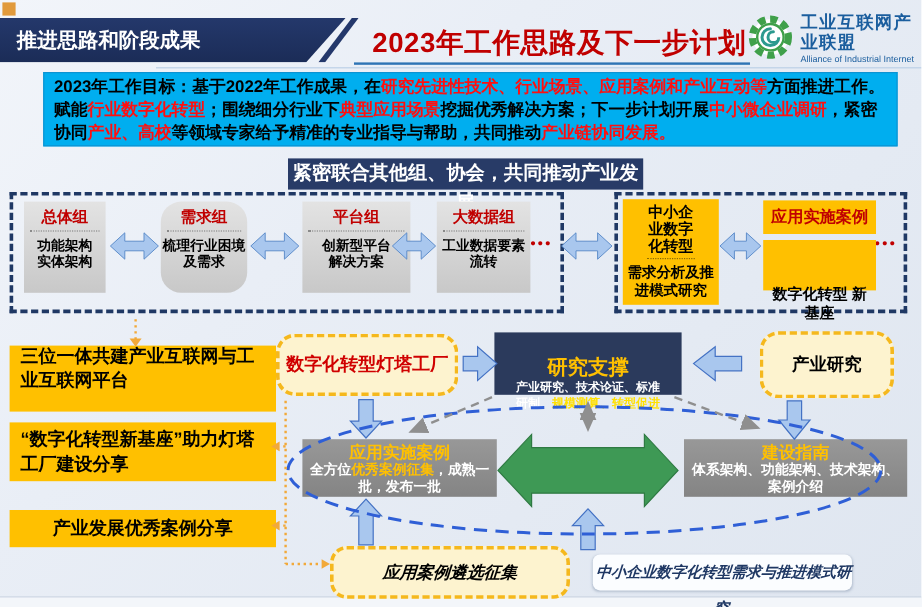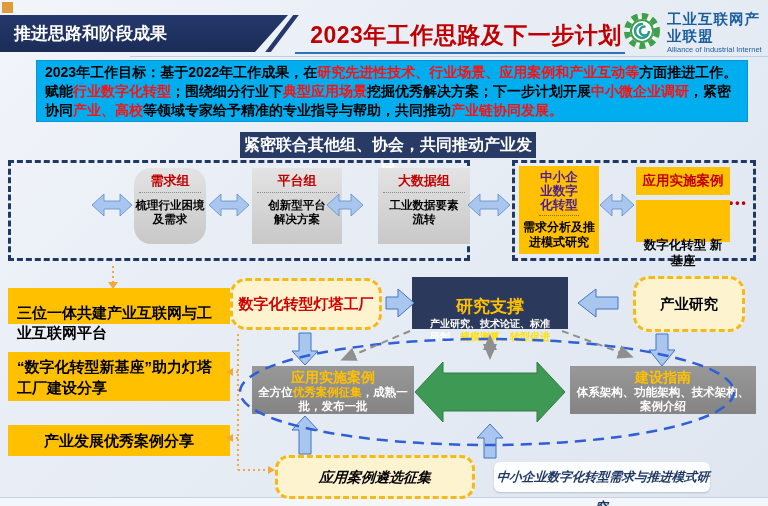--- a/index.html
+++ b/index.html
@@ -42,26 +42,26 @@
     font-weight:bold;font-size:16px;text-align:center;line-height:26px;
   }
   
   .dashed-rect{border:3px dashed #1f3864;box-sizing:border-box;}
   .dr-left{left:8px;top:160px;width:462px;height:101px;}
   .dr-right{left:512px;top:160px;width:244px;height:101px;}
   .gbox{background:linear-gradient(180deg,#e3e3e3,#c8c8c8);top:168px;height:76px;box-sizing:border-box;text-align:center;}
   .gbox .t{color:#c00000;font-weight:bold;font-size:13px;padding-top:4px;margin:0 5px 2px;border-bottom:1px dotted #8a8a8a;padding-bottom:2px;}
   .gbox .b{color:#000;font-weight:bold;font-size:11.5px;line-height:14px;margin-top:5px;white-space:pre-line;}
   .obox{background:#ffc000;box-sizing:border-box;text-align:center;}
-  .obox .t{color:#4c1d95;font-weight:bold;font-size:12.5px;line-height:14px;padding-top:4px;margin:0 20px;border-bottom:1px dotted #8a6a00;padding-bottom:3px;}
+  .obox .t{color:#000000;font-weight:bold;font-size:12.5px;line-height:14px;padding-top:4px;margin:0 20px;border-bottom:1px dotted #8a6a00;padding-bottom:3px;}
   .obox .b{color:#000;font-weight:bold;font-size:12px;line-height:15px;margin-top:4px;}
   .dots{color:#c00000;font-weight:bold;font-size:12px;letter-spacing:2px;top:196px;}
   
   .amber{background:#ffc000;color:#000;font-weight:bold;box-sizing:border-box;}
-  .lc1{left:8px;top:288px;width:222px;height:36px;font-size:15px;line-height:20px;padding:15px 9px;}
+  .lc1{left:8px;top:288px;width:222px;height:55px;font-size:15px;line-height:20px;padding:0 9px;}
   .lc2{left:8px;top:352px;width:222px;height:49px;font-size:15px;line-height:21px;padding:4px 9px;}
   .lc3{left:8px;top:425px;width:222px;height:31px;font-size:15px;line-height:31px;text-align:center;}
   
   .dash-round{background:#fdf3cf;border:3px dashed #f5b81d;border-radius:16px;box-sizing:border-box;text-align:center;}
   .lighthouse{left:230px;top:278px;width:152px;height:52px;color:#d00000;font-weight:bold;font-size:15px;line-height:46px;}
   .ind-research{left:633px;top:276px;width:112px;height:56px;color:#000;font-weight:bold;font-size:14.5px;line-height:50px;}
   .research{
     left:412px;top:277px;width:156px;height:52px;background:#2b3a5c;text-align:center;box-sizing:border-box;
   }
   .research .t{color:#ffc000;font-weight:bold;font-size:17px;line-height:20px;padding-top:20px;}
@@ -118,31 +118,36 @@
 
   <div class="abs intro box">
     <span class="sg-k">2023年工作目标：基于2022年工作成果，在</span><span class="sg-r">研究先进性技术、行业场景、应用案例和产业互动等</span><span class="sg-k">方面推进工作。赋能</span><span class="sg-r">行业数字化转型</span><span class="sg-k">；围绕细分行业下</span><span class="sg-r">典型应用场景</span><span class="sg-k">挖掘优秀解决方案；下一步计划开展</span><span class="sg-r">中小微企业调研</span><span class="sg-k">，紧密协同</span><span class="sg-r">产业、高校</span><span class="sg-k">等领域专家给予精准的专业指导与帮助，共同推动</span><span class="sg-r">产业链协同发展。</span>
   </div>
 
   <div class="abs coop box">紧密联合其他组、协会，共同推动产业发展</div>
 
   <div class="abs dashed-rect dr-left"></div>
   <div class="abs dashed-rect dr-right"></div>
 
+  <div class="abs gbox box" style="left:20px;width:68px;">
+    <div class="t">总体组</div>
+    <div class="b">功能架构
+实体架构</div>
+  </div>
   <div class="abs gbox box" style="left:134px;width:72px;border-radius:17px;">
     <div class="t">需求组</div>
     <div class="b">梳理行业困境
 及需求</div>
   </div>
   <div class="abs gbox box" style="left:252px;width:90px;">
     <div class="t">平台组</div>
     <div class="b">创新型平台
 解决方案</div>
   </div>
-  <div class="abs gbox box" style="left:378px;width:92px;">
+  <div class="abs gbox box" style="left:364px;width:78px;">
     <div class="t">大数据组</div>
     <div class="b">工业数据要素
 流转</div>
   </div>
   <div class="abs dots" style="left:442px;">•••</div>
 
   <div class="abs obox box" style="left:519px;top:166px;width:80px;height:88px;">
     <div class="t">中小企业数字化转型</div>
     <div class="b">需求分析及推进模式研究</div>
   </div>

